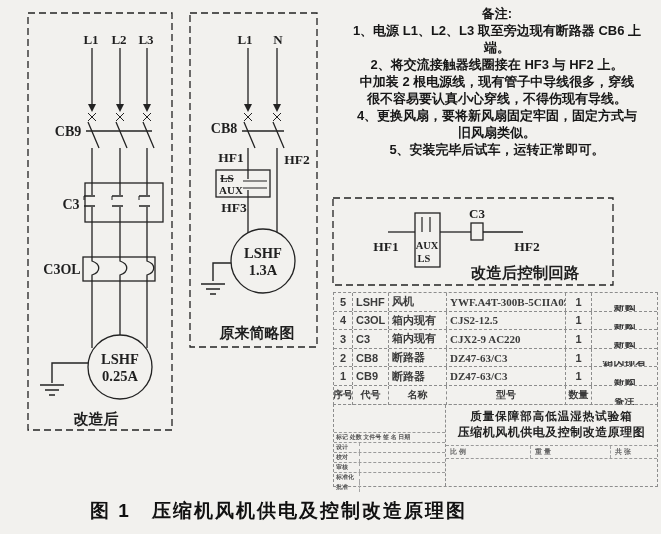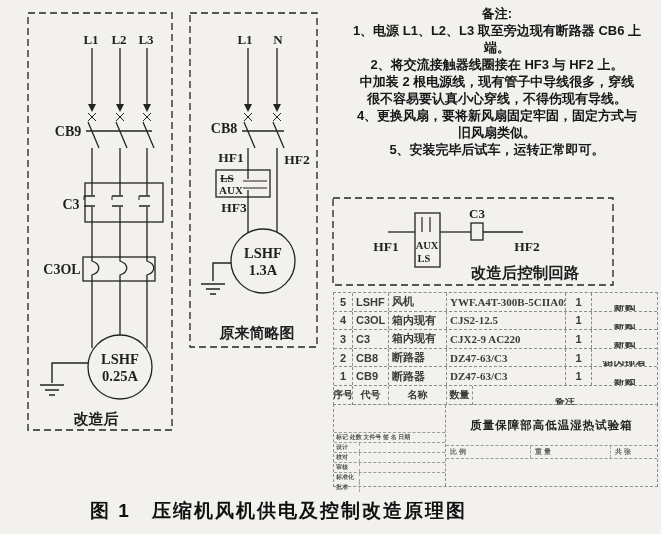--- a/index.html
+++ b/index.html
@@ -232,20 +232,21 @@
       <div class="pcell c1">CB9</div>
       <div class="pcell c2">断路器</div>
       <div class="pcell c3">DZ47-63/C3</div>
       <div class="pcell c4">1</div>
       <div class="pcell c5">新购</div>
     </div>
     <div class="prow hdr">
       <div class="pcell c0">序号</div>
       <div class="pcell c1">代号</div>
       <div class="pcell c2">名称</div>
+      <div class="pcell c3" style="justify-content:center;font-family:'Liberation Sans',sans-serif;">型号</div>
       <div class="pcell c4">数量</div>
       <div class="pcell c5">备注</div>
     </div>
   </div>
 
   <div id="tblock" class="abs">
     <div id="tb-left">
       <div class="tb-tinyrow" style="top:27px;padding-left:2px;">标记 处数 文件号 签 名 日期</div>
       <div class="tb-tinyrow" style="top:37px;">
           <span class="tb-lab">设计</span>
@@ -259,20 +260,21 @@
       <div class="tb-tinyrow" style="top:67px;">
           <span class="tb-lab">标准化</span>
         </div>
       <div class="tb-tinyrow" style="top:77px;border-top:none;">
           <span class="tb-lab">批准</span>
         </div>
     </div>
     <div id="tb-right">
       <div id="tb-title">
         <div class="t1">质量保障部高低温湿热试验箱</div>
+        <div class="t2">压缩机风机供电及控制改造原理图</div>
       </div>
       <div id="tb-scale">
         <div style="width:85px;border-right:1px dashed #a5a5a5;">比 例</div>
         <div style="width:80px;border-right:1px dashed #a5a5a5;">重 量</div>
         <div style="flex:1;">共 张</div>
       </div>
     </div>
   </div>
 
   <div id="caption" class="abs">图 1　压缩机风机供电及控制改造原理图</div>

